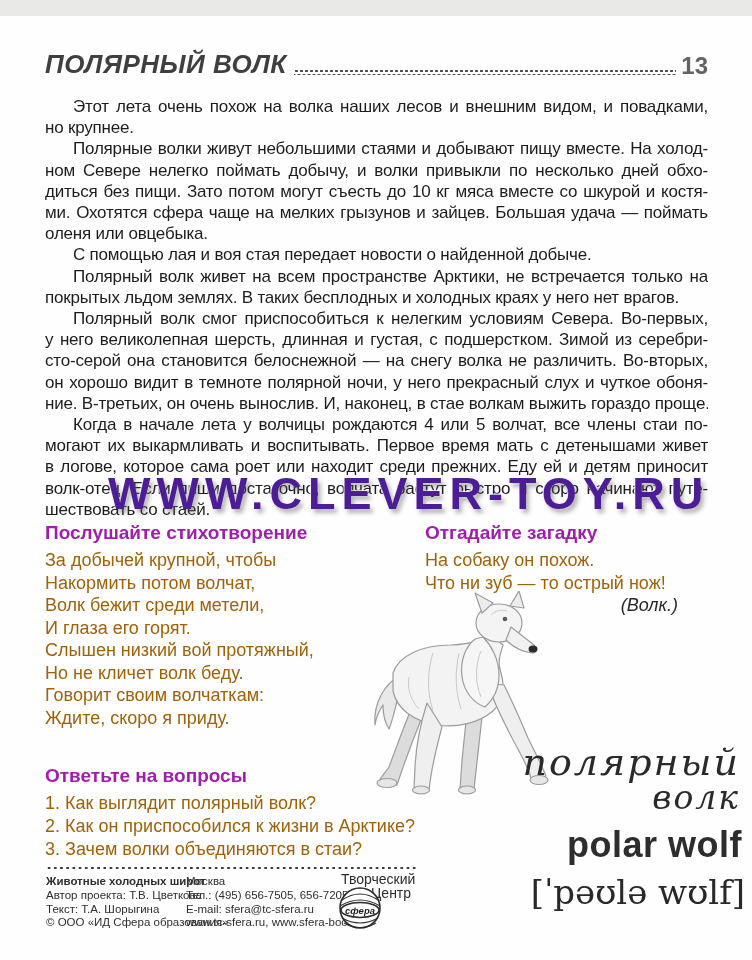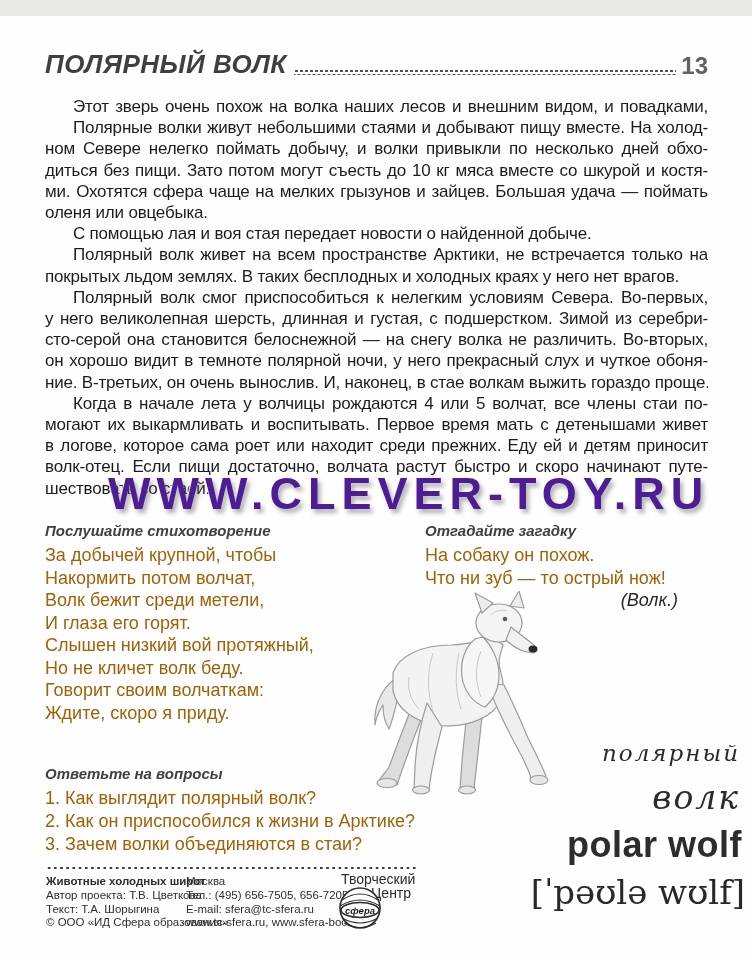--- a/index.html
+++ b/index.html
@@ -21,21 +21,21 @@
          letter-spacing:-0.2px;color:#1c1c1e;}
   .tline.first{text-indent:28px;}
   .tline.last{text-align-last:left;}
 
   
   .watermark{position:absolute;left:108px;top:452px;width:640px;font-weight:bold;font-size:45px;
     letter-spacing:6px;color:#4c1d95;white-space:nowrap;pointer-events:none;z-index:5;
     text-shadow:3px 4px 4px rgba(90,90,90,.45),-1px -1px 1px rgba(255,255,255,.9);}
 
   
-  .sec-h{font-style:italic;font-weight:bold;font-size:15px;color:#404040;margin-bottom:5px;white-space:nowrap;}
+  .sec-h{font-weight:bold;font-size:19px;color:#a21caf;margin-bottom:5px;white-space:nowrap;}
   .poem{position:absolute;left:45px;top:506px;width:345px;}
   .pline,.rline,.qline{font-size:18px;line-height:22.5px;color:#a16207;white-space:nowrap;}
   .riddle{position:absolute;left:425px;top:506px;width:285px;}
   .riddle-answer{font-style:italic;font-size:18px;line-height:22.5px;color:#28282a;
                  text-align:right;padding-right:32px;}
 
   
   .questions{position:absolute;left:45px;top:749px;width:500px;}
   .qline{line-height:23px;}
 
@@ -50,21 +50,21 @@
   .foot-col .fline{white-space:nowrap;}
   .col1{left:46px;}
   .col1 .fline:first-child{font-weight:bold;}
   .col2{left:186px;}
   .logo-line1{position:absolute;left:341px;top:855px;font-size:14px;color:#2b2b2d;}
   .logo-line2{position:absolute;left:371px;top:869px;font-size:14px;color:#2b2b2d;}
   .logo-mark{position:absolute;left:334px;top:866px;}
 
   
   .hand1{position:absolute;right:12px;top:724px;font-family:"DejaVu Serif",serif;font-style:italic;
-         font-size:23px;color:#2a2a2c;letter-spacing:2px;text-align:right;}
+         font-size:38px;color:#2a2a2c;letter-spacing:2px;text-align:right;}
   .hand2{position:absolute;right:12px;top:762px;font-family:"DejaVu Serif",serif;font-style:italic;
          font-size:33px;color:#2a2a2c;letter-spacing:2px;text-align:right;}
   .english{position:absolute;right:10px;top:808px;font-weight:bold;font-size:36px;color:#2d2d2f;
            letter-spacing:.5px;text-align:right;}
   .transcription{position:absolute;right:7px;top:856px;font-family:"DejaVu Serif",serif;
                  font-size:34px;color:#28282a;text-align:right;}
 
   .bottom-strip{position:absolute;left:52px;top:952px;width:678px;height:6px;background:#c4c4c2;
                 border-radius:2px;box-shadow:0 1px 2px rgba(0,0,0,.2);}
 </style>
@@ -74,21 +74,22 @@
 <div class="page">
 
   <div class="header">
     <span class="title">ПОЛЯРНЫЙ ВОЛК</span>
     <span class="leader"></span>
     <span class="pagenum">13</span>
   </div>
 
   <div class="article">
       <div>
-        <div class="tline first">Этот зверь очень похож на волка наших лесов и внешним видом, и повадками,</div>
+        <div class="tline first">Этот лета очень похож на волка наших лесов и внешним видом, и повадками,</div>
+        <div class="tline last">но крупнее.</div>
       </div>
       <div>
         <div class="tline first">Полярные волки живут небольшими стаями и добывают пищу вместе. На холод-</div>
         <div class="tline">ном Севере нелегко поймать добычу, и волки привыкли по несколько дней обхо-</div>
         <div class="tline">диться без пищи. Зато потом могут съесть до 10 кг мяса вместе со шкурой и костя-</div>
         <div class="tline">ми. Охотятся сфера чаще на мелких грызунов и зайцев. Большая удача — поймать</div>
         <div class="tline last">оленя или овцебыка.</div>
       </div>
       <div>
         <div class="tline first last">С помощью лая и воя стая передает новости о найденной добыче.</div>

